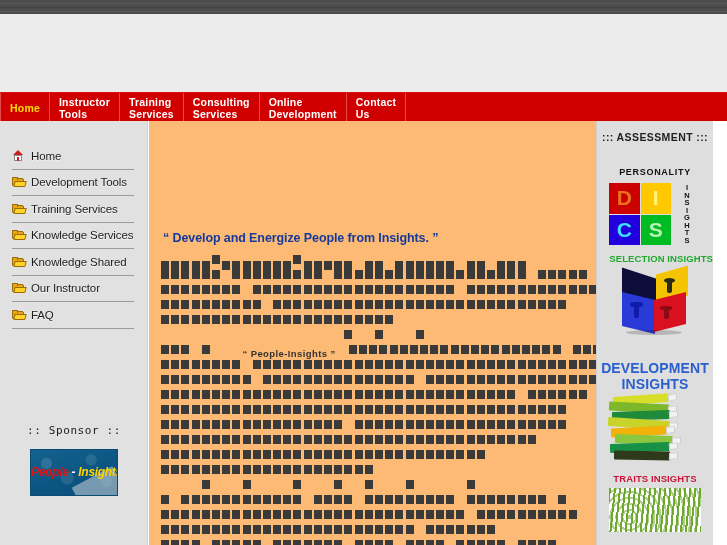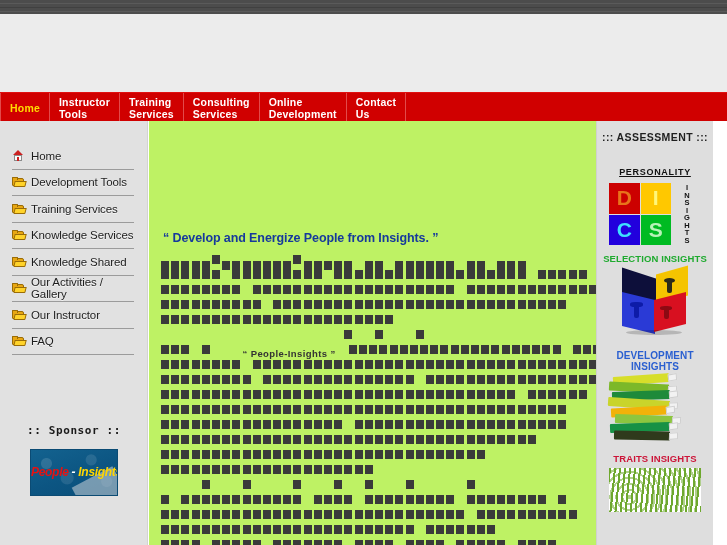--- a/index.html
+++ b/index.html
@@ -172,21 +172,21 @@
   
   .sponsor {
     position: absolute;
     left: 0; top: 303px;
     width: 148px;
     text-align: center;
   }
   .sponsor-title {
     font-family: "DejaVu Sans Mono", monospace;
     font-size: 11px;
-    font-weight: bold;
+    font-weight: normal;
     color: #1a1a1a;
     letter-spacing: .6px;
   }
   .sponsor-banner {
     position: relative;
     width: 88px; height: 47px;
     margin: 12px auto 0 auto;
     background: #0f5e8c;
     background-image:
       radial-gradient(circle at 18% 30%, rgba(255,255,255,.13) 0 5px, transparent 6px),
@@ -219,21 +219,21 @@
   }
   .sponsor-banner .p1 { color: #e41313; }
   .sponsor-banner .dash { color: #ffffff; }
   .sponsor-banner .p2 { color: #ffd500; }
 
   
   .content {
     position: absolute;
     left: 149px; top: 121px;
     width: 461px; height: 424px;
-    background: #bef264;
+    background: #fdba74;
     overflow: hidden;
   }
   .tagline {
     position: absolute;
     left: 14px; top: 110px;
     font-size: 12.5px;
     font-weight: bold;
     color: #16399c;
     letter-spacing: -.1px;
     white-space: nowrap;
@@ -286,23 +286,23 @@
     font-weight: bold;
     color: #1f1f1f;
     letter-spacing: .4px;
   }
   .block-label {
     text-align: center;
     font-size: 9px;
     font-weight: bold;
     letter-spacing: .7px;
   }
-  .lbl-personality { color: #111111; margin-top: 24px; text-decoration: underline; }
-  .lbl-selection   { color: #1eaa2e; margin-top: 8px; letter-spacing:.1px; font-size:9.5px;}
-  .lbl-development { color: #2a5fd0; margin-top: 10px; letter-spacing:.1px; font-size:10px;}
+  .lbl-personality { color: #111111; margin-top: 24px; }
+  .lbl-selection   { color: #1eaa2e; margin-top: 8px; letter-spacing:.1px; font-size:9.5px;text-align:right;}
+  .lbl-development { color: #2a5fd0; margin-top: 20px; letter-spacing:.1px; font-size:14px;}
   .lbl-traits      { color: #cc1438; margin-top: 12px; letter-spacing:.1px; font-size:9.5px;}
 
   
   .disc-wrap {
     position: relative;
     width: 92px;
     margin: 6px auto 0 auto;
     display: flex;
     cursor: pointer;
   }
@@ -509,28 +509,20 @@
           </span>
           <span class="mlabel">Knowledge Services</span>
         </div>
         <div class="menurow">
           <span class="ico-folder">
             <span class="back"></span>
             <span class="tab"></span>
             <span class="front"></span>
           </span>
           <span class="mlabel">Knowledge Shared</span>
-        </div>
-        <div class="menurow">
-          <span class="ico-folder">
-            <span class="back"></span>
-            <span class="tab"></span>
-            <span class="front"></span>
-          </span>
-          <span class="mlabel">Our Activities / Gallery</span>
         </div>
         <div class="menurow">
           <span class="ico-folder">
             <span class="back"></span>
             <span class="tab"></span>
             <span class="front"></span>
           </span>
           <span class="mlabel">Our  Instructor</span>
         </div>
         <div class="menurow">

